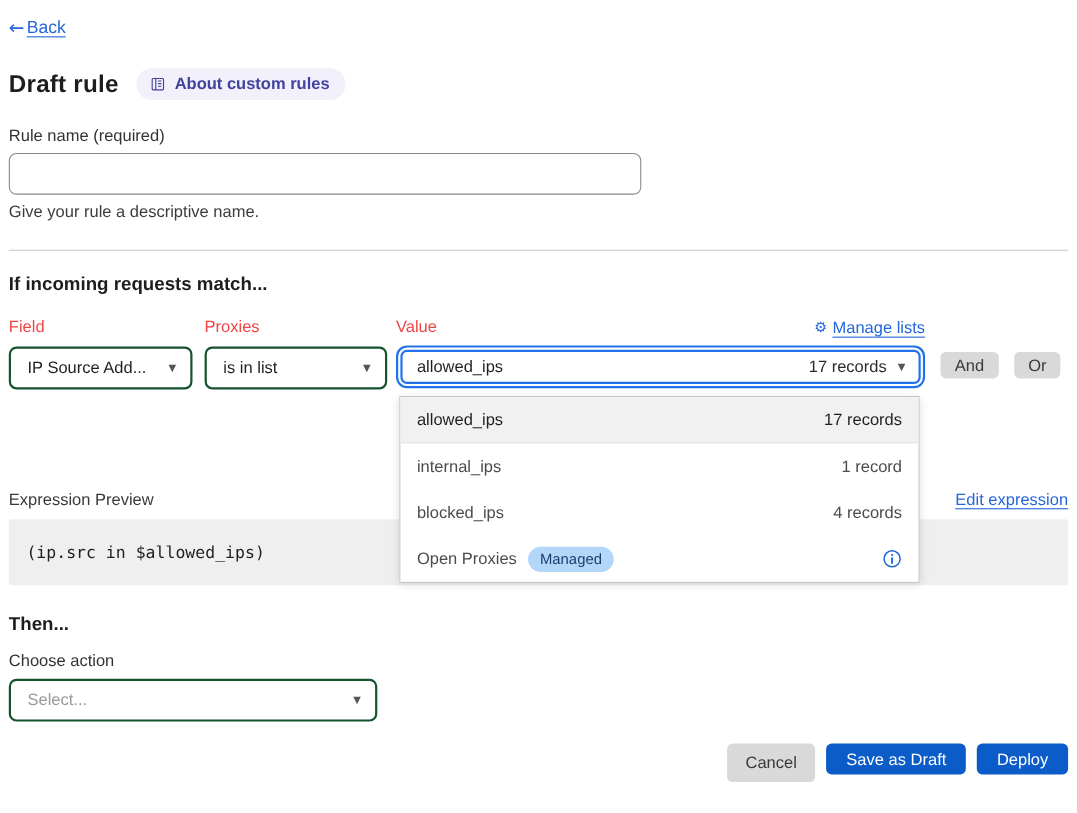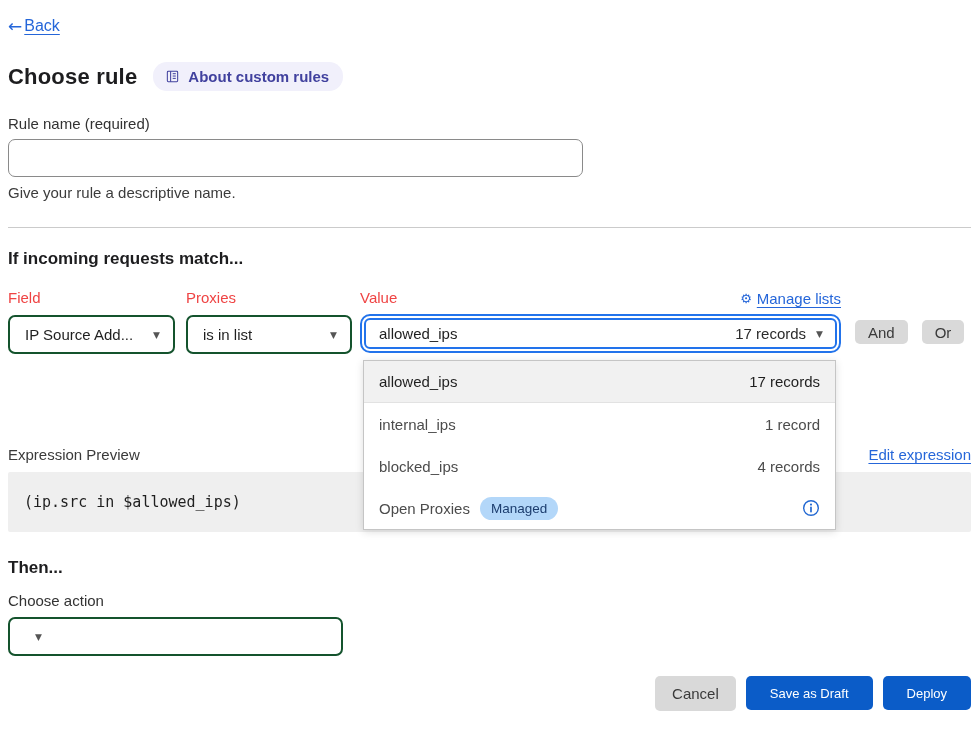--- a/index.html
+++ b/index.html
@@ -95,36 +95,36 @@
   
   .then-heading { margin-top:26px; }
   .action-label { margin-top:14px; font-size:15px; color:#333; }
   .action-select { width:335px; margin-top:8px; }
   .placeholder-text { color:#9a9a9a; }
 
   
   .footer { display:flex; justify-content:flex-end; gap:10px; margin-top:20px; }
   .footer .grey-btn { height:35px; padding:0 17px; }
   .blue-btn {
-    background:var(--button-blue,#0b5cc8); color:#fff; border:none; border-radius:5px; height:34px;
-    padding:0 24px; font-size:13px; cursor:pointer; font-family:"Liberation Sans", sans-serif;
+    background:var(--button-blue,#0b5cc8); color:#fff; border:none; border-radius:5px; height:28px;
+    padding:0 18px; font-size:15px; cursor:pointer; font-family:"Liberation Sans", sans-serif;
   }
 </style>
 </head>
 <body>
 
 <div class="page">
 
   <a class="back-link">
     <span class="arrow">←</span>
       <span class="back-text">Back</span>
   </a>
 
   <div class="title-row">
-    <h1 class="page-title">Choose rule</h1>
+    <h1 class="page-title">Draft rule</h1>
     <a class="about-badge">
       <span>
         <svg width="15" height="15" viewBox="0 0 16 16" fill="none" stroke="currentColor" stroke-width="1.1">
           <rect x="2.5" y="2.5" width="11" height="11" rx="1"></rect>
           <line x1="6" y1="2.5" x2="6" y2="13.5"></line>
           <line x1="8.2" y1="5" x2="11.5" y2="5"></line>
           <line x1="8.2" y1="7.5" x2="11.5" y2="7.5"></line>
           <line x1="8.2" y1="10" x2="11.5" y2="10"></line>
         </svg>
       </span>
@@ -219,20 +219,21 @@
     <span class="expr-label">Expression Preview</span>
     <a class="edit-link">Edit expression</a>
   </div>
   <div class="expr-box">
     <span>(ip.src in $allowed_ips)</span>
   </div>
 
   <div class="section-heading then-heading">Then...</div>
   <div class="action-label">Choose action</div>
   <div class="select-box action-select">
+    <span class="select-text placeholder-text">Select...</span>
     <span class="caret">▼</span>
   </div>
 
   <div class="footer">
     <button class="grey-btn">Cancel</button>
     <button class="blue-btn">Save as Draft</button>
     <button class="blue-btn">Deploy</button>
   </div>
 
 </div>

